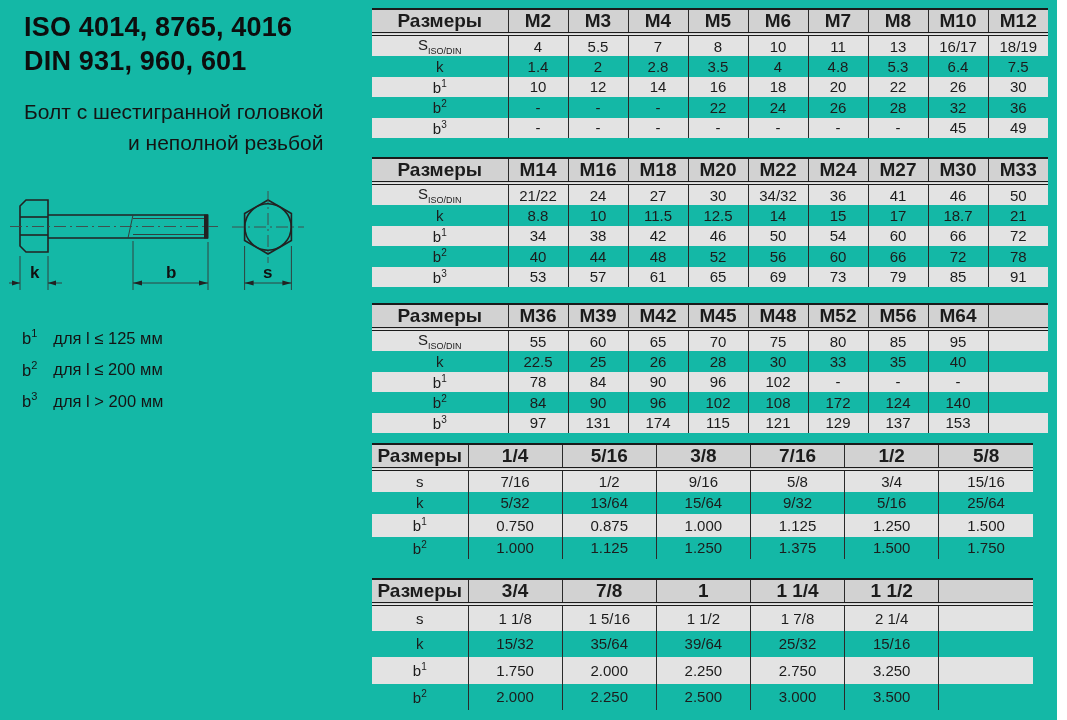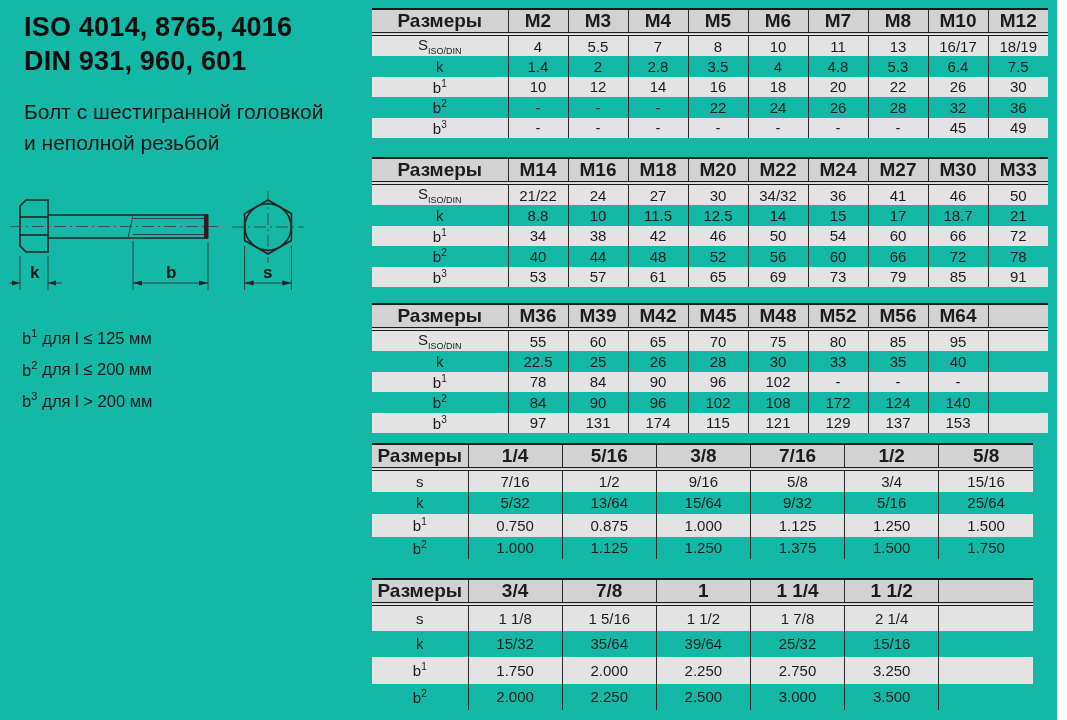--- a/index.html
+++ b/index.html
@@ -7,24 +7,24 @@
     --stripe-bg:#e3e3e3;
     --line:#1a1a1a;
   }
   *{margin:0;padding:0;box-sizing:border-box;}
   body{background:#fff;font-family:"Liberation Sans",sans-serif;}
   .page{position:relative;width:1057px;height:720px;background:#14b8a6;overflow:hidden;color:#111;}
 
   
   .title-block{position:absolute;left:24px;top:10px;}
   .title-line{font-size:27px;font-weight:700;line-height:34px;letter-spacing:0.2px;color:#0d0d0d;}
-  .subtitle-block{position:absolute;left:24px;top:96px;font-size:21px;line-height:31px;color:#141414;}
+  .subtitle-block{position:absolute;left:24px;top:96px;font-size:21px;line-height:31px;color:#141414;text-align:right;}
   .footnotes{position:absolute;left:22px;top:320px;font-size:16.5px;line-height:27px;color:#141414;}
   .footnote sup{font-size:11px;}
-  .footnote .fn-text{margin-left:5px;}
+  .footnote .fn-text{margin-left:16px;}
 
   .drawing{position:absolute;left:8px;top:186px;}
 
   
   .tables-col{position:absolute;left:372px;top:0;width:680px;}
   .tbl-wrap{position:absolute;left:0;}
   #tbl1{top:8px;width:676px;}
   #tbl2{top:157px;width:676px;}
   #tbl3{top:303px;width:676px;}
   #tbl4{top:443px;width:661px;}

